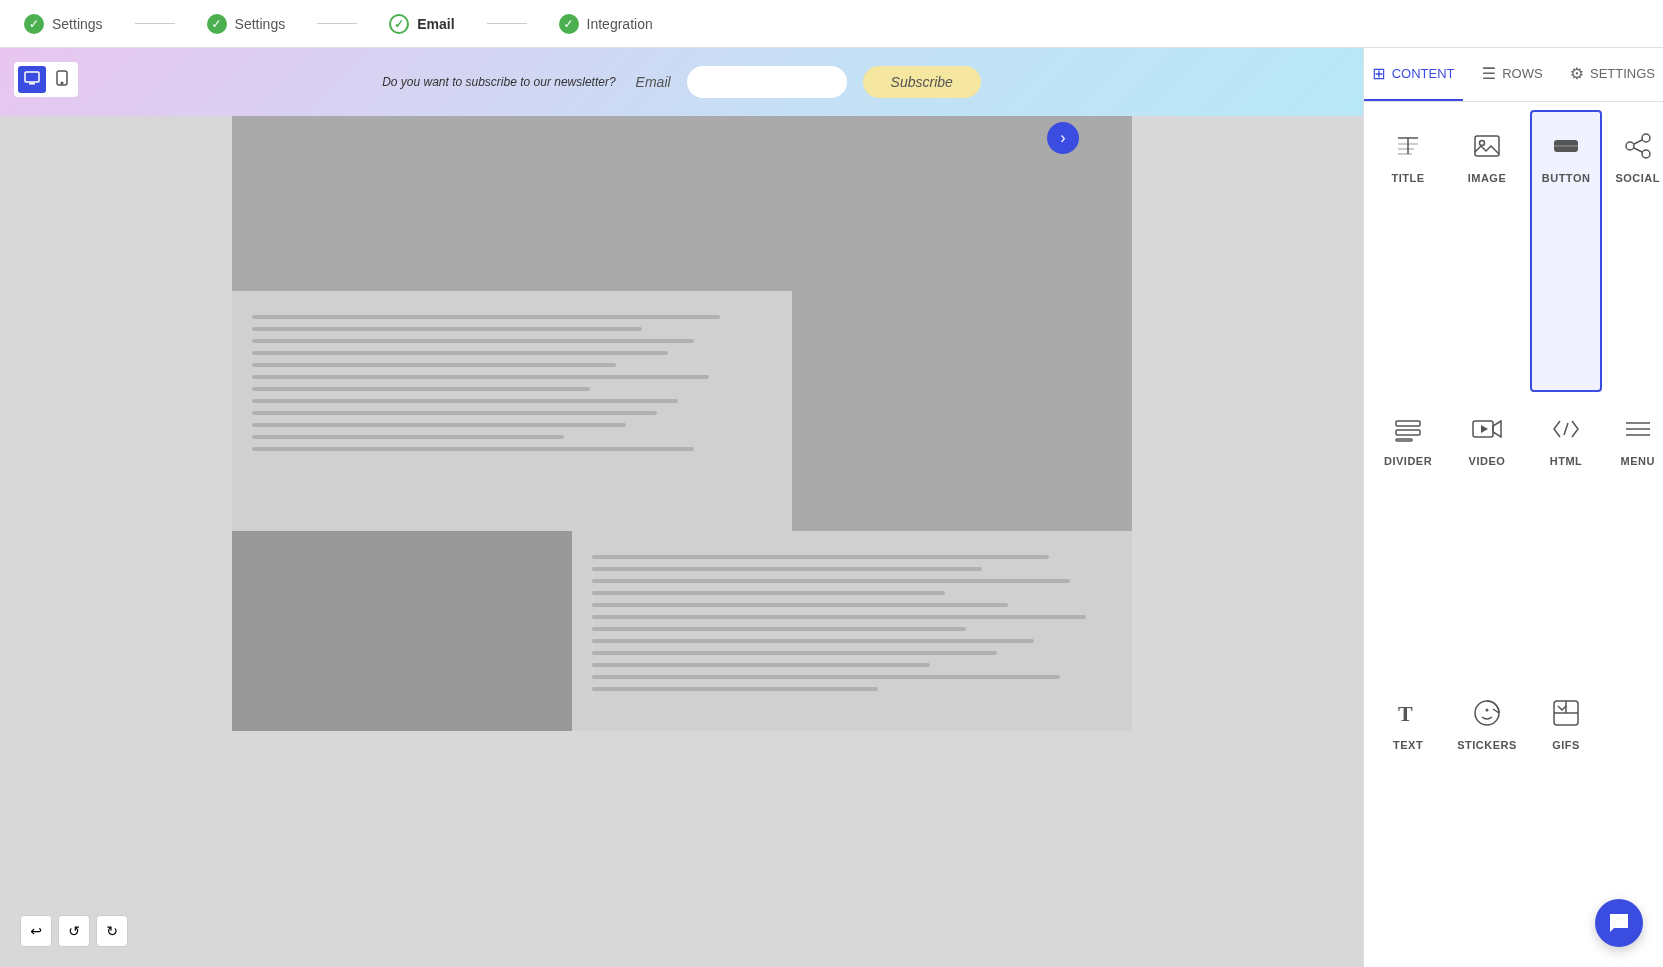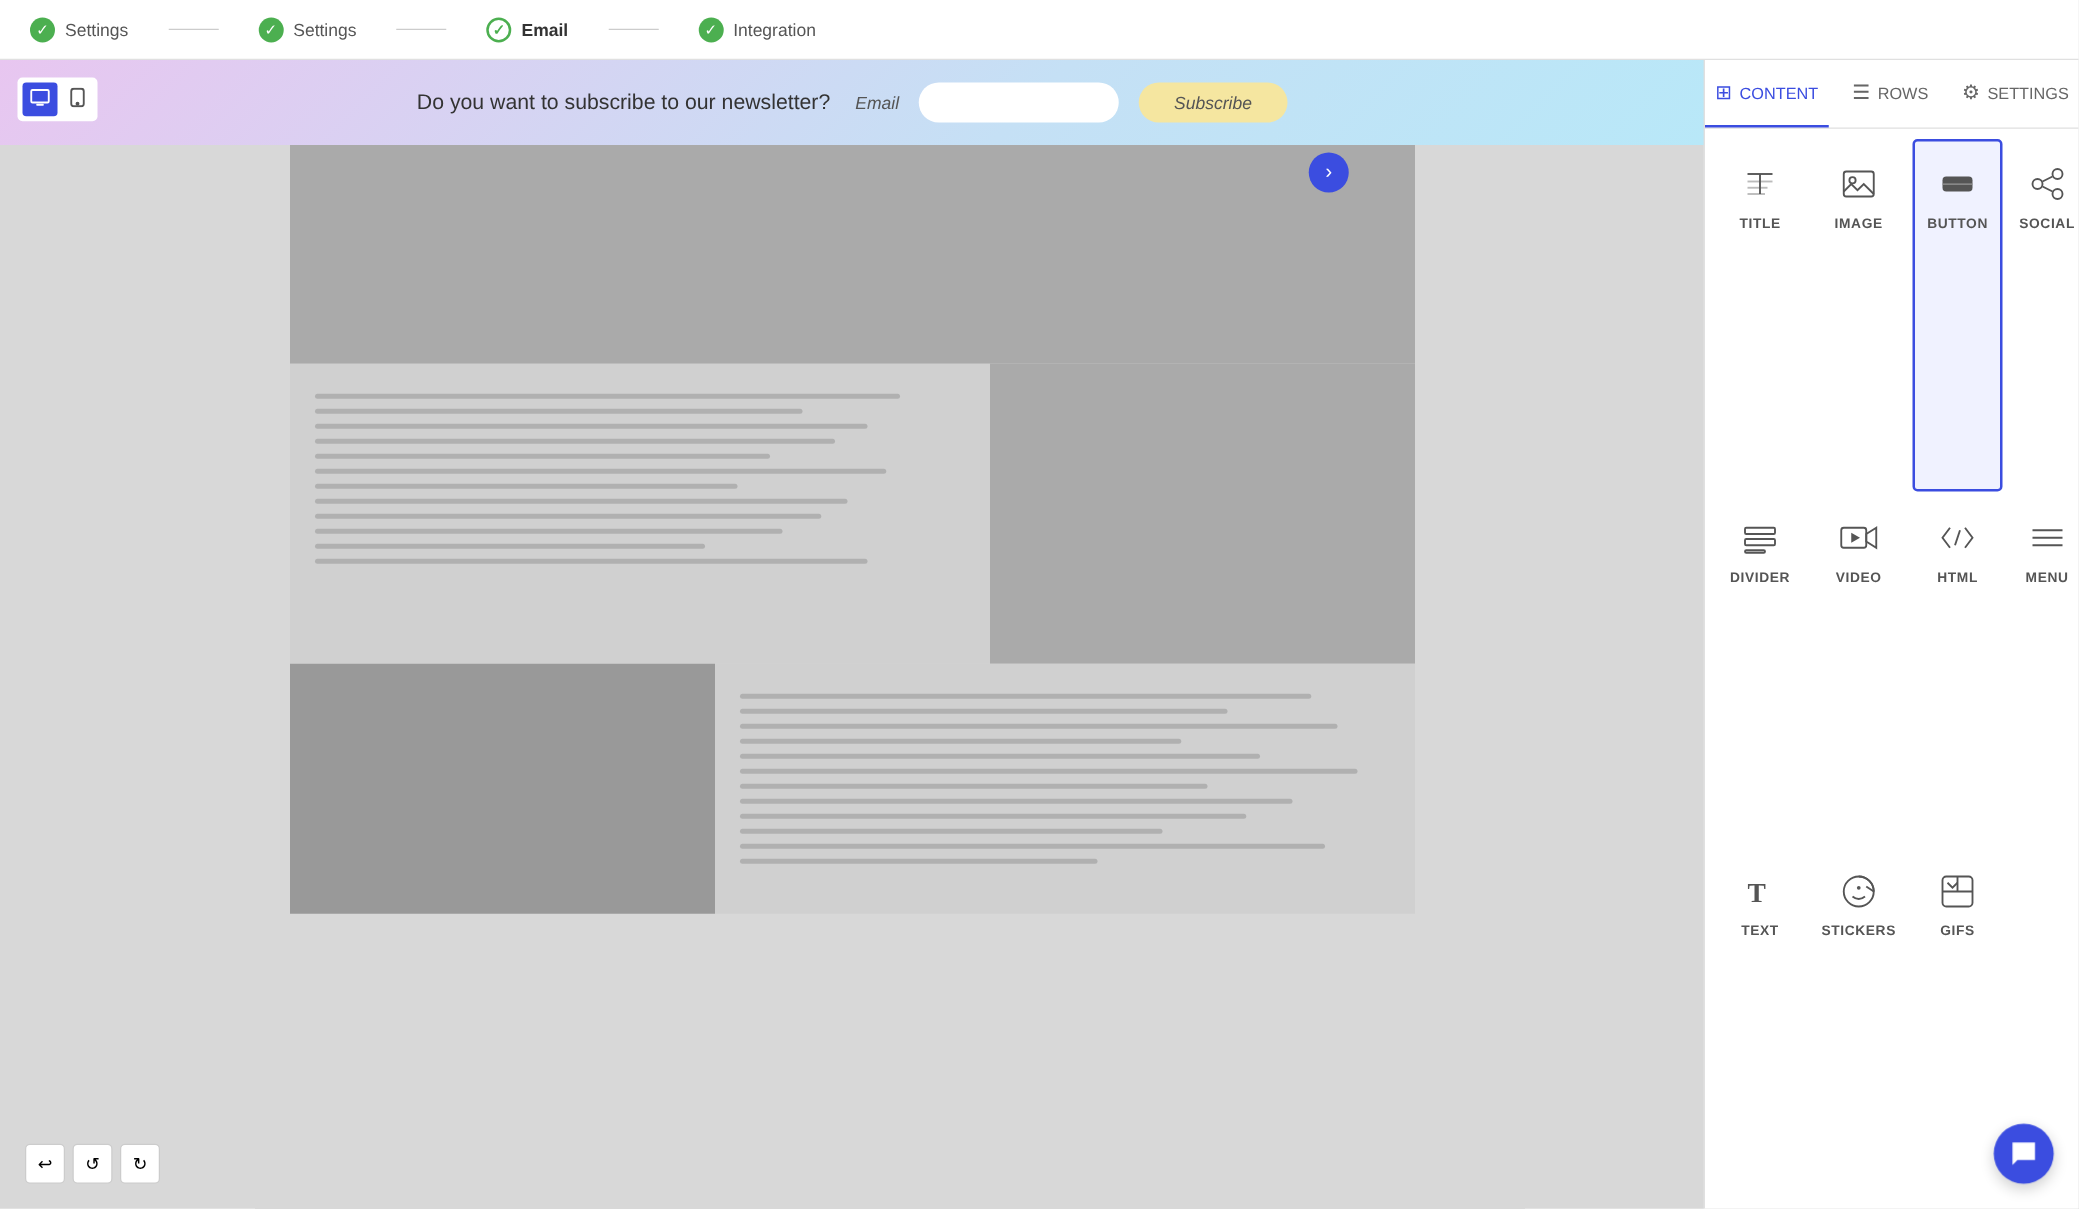--- a/index.html
+++ b/index.html
@@ -198,21 +198,21 @@
             <circle cx="6" cy="13" r="0.8" fill="currentColor"></circle>
           </svg>
       </button>
     </div>
 
     <div class="right-panel-wrapper" style="position:absolute;right:300px;top:60px;z-index:20;">
       <button class="panel-toggle-btn">›</button>
     </div>
 
     <div class="newsletter-banner">
-      <span style="font-size:17px;color:#333;">Do you want to subscribe to our newsletter?</span>
+      <span style="font-size:12px;color:#333;font-style:italic;">Do you want to subscribe to our newsletter?</span>
       <div class="newsletter-form">
         <label style="font-size:14px;color:#555;font-style:italic;">Email</label>
         <input type="text" style="width: 160px; height: 32px; border: none; border-radius: 20px; background: rgb(255, 255, 255); padding: 0px 12px; outline: none;">
         <button class="subscribe-btn" style="background:#f5e6a0;border:none;border-radius:20px;padding:8px 28px;font-size:14px;color:#555;cursor:pointer;">Subscribe</button>
       </div>
     </div>
 
     <div class="canvas-content">
 
       <div class="big-image-placeholder"></div>

